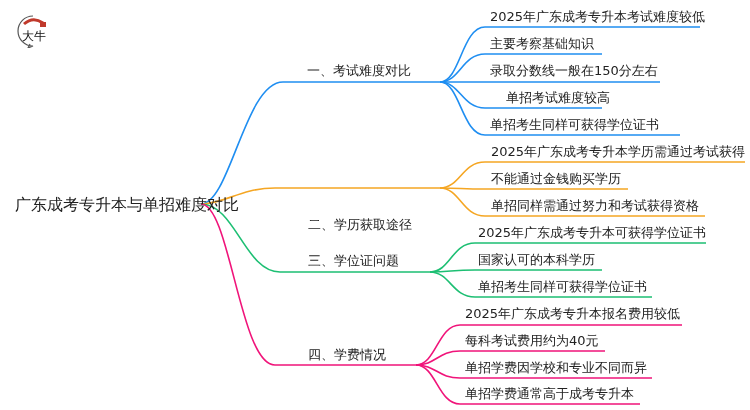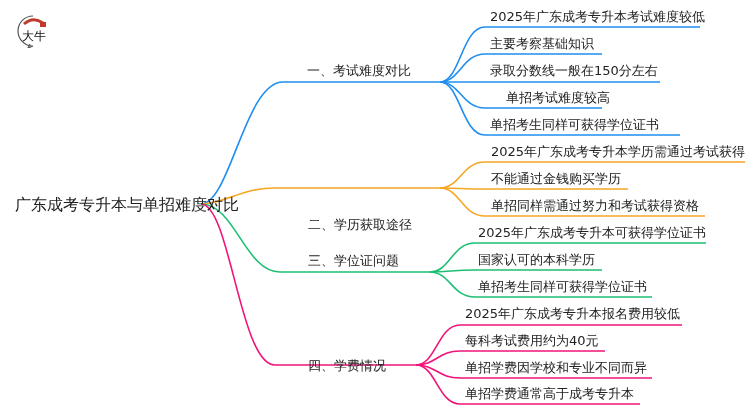--- a/index.html
+++ b/index.html
@@ -58,21 +58,21 @@
     <path d="M416 365 C436 365, 438 378, 460 378 L652 378"></path>
     <path d="M416 365 C436 365, 438 404, 460 404 L640 404"></path>
   </g>
 </svg>
 
 <div class="label root" style="left:15px; top:197px;">广东成考专升本与单招难度对比</div>
 
 <div class="label" style="left:307px; top:63px;">一、考试难度对比</div>
 <div class="label" style="left:308px; top:169px;margin-top:48px;">二、学历获取途径</div>
 <div class="label" style="left:308px; top:253px;">三、学位证问题</div>
-<div class="label" style="left:308px; top:358px;text-align:center;">四、学费情况</div>
+<div class="label" style="left:308px; top:347px;text-align:center;">四、学费情况</div>
 
 <div class="label" style="left:490px; top:9px;">2025年广东成考专升本考试难度较低</div>
 <div class="label" style="left:490px; top:36px;">主要考察基础知识</div>
 <div class="label" style="left:490px; top:63px;">录取分数线一般在150分左右</div>
 <div class="label" style="left:490px; top:90px;margin-left:16px;">单招考试难度较高</div>
 <div class="label" style="left:490px; top:117px;">单招考生同样可获得学位证书</div>
 
 <div class="label" style="left:491px; top:144px;">2025年广东成考专升本学历需通过考试获得</div>
 <div class="label" style="left:491px; top:171px;">不能通过金钱购买学历</div>
 <div class="label" style="left:491px; top:198px;">单招同样需通过努力和考试获得资格</div>

